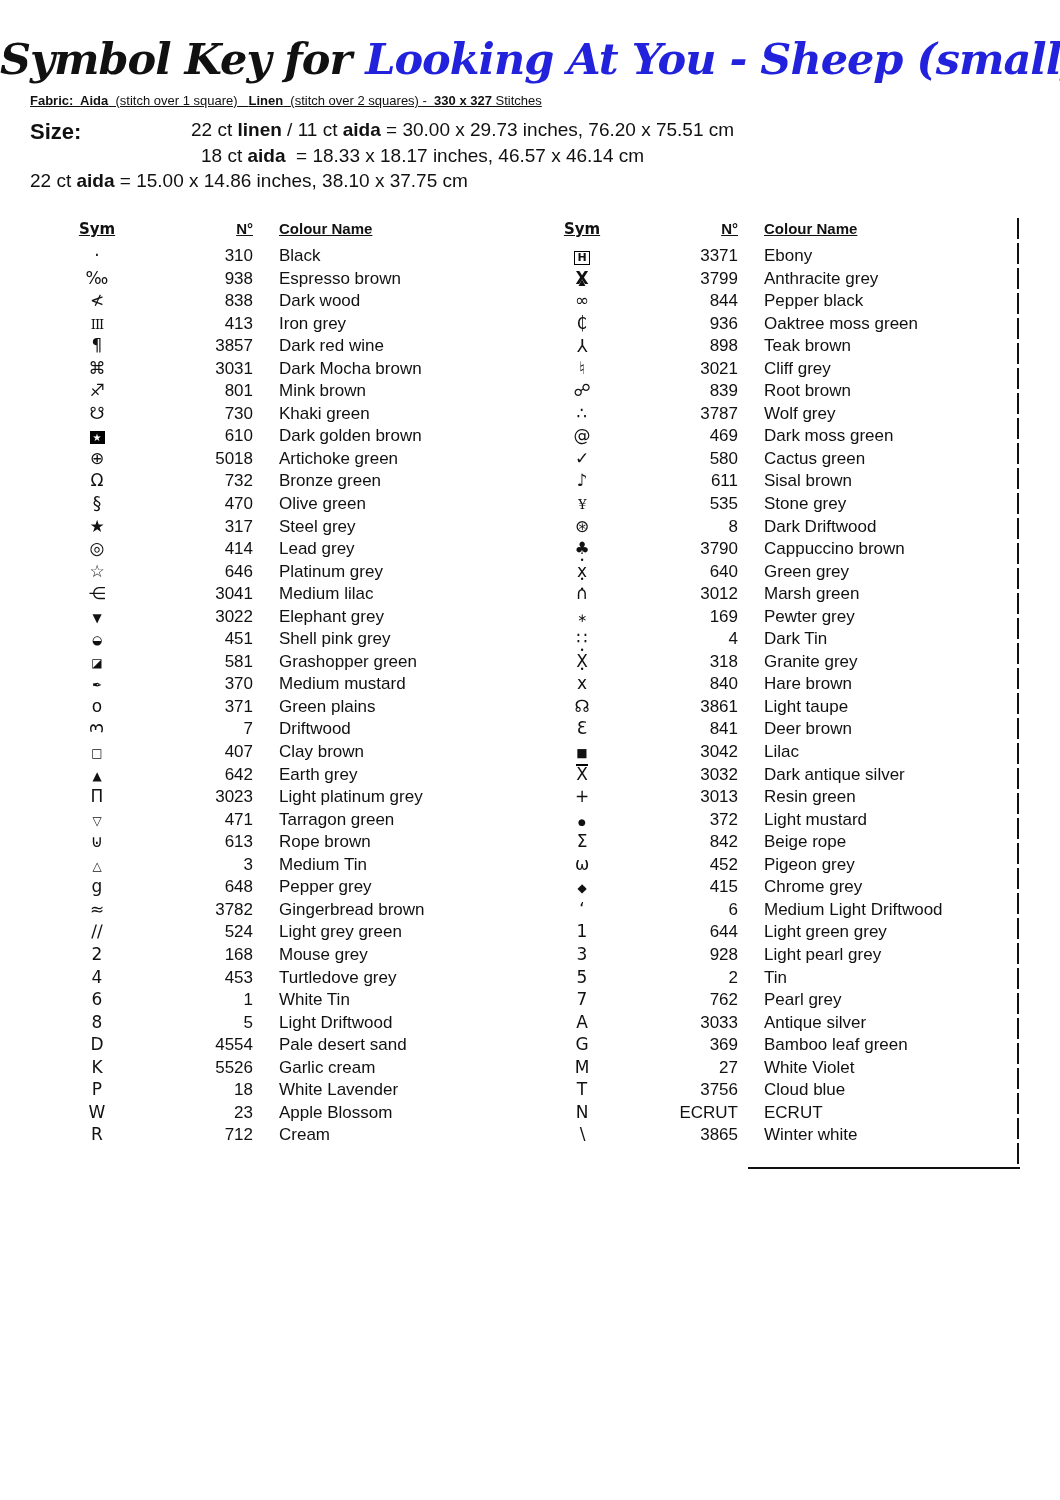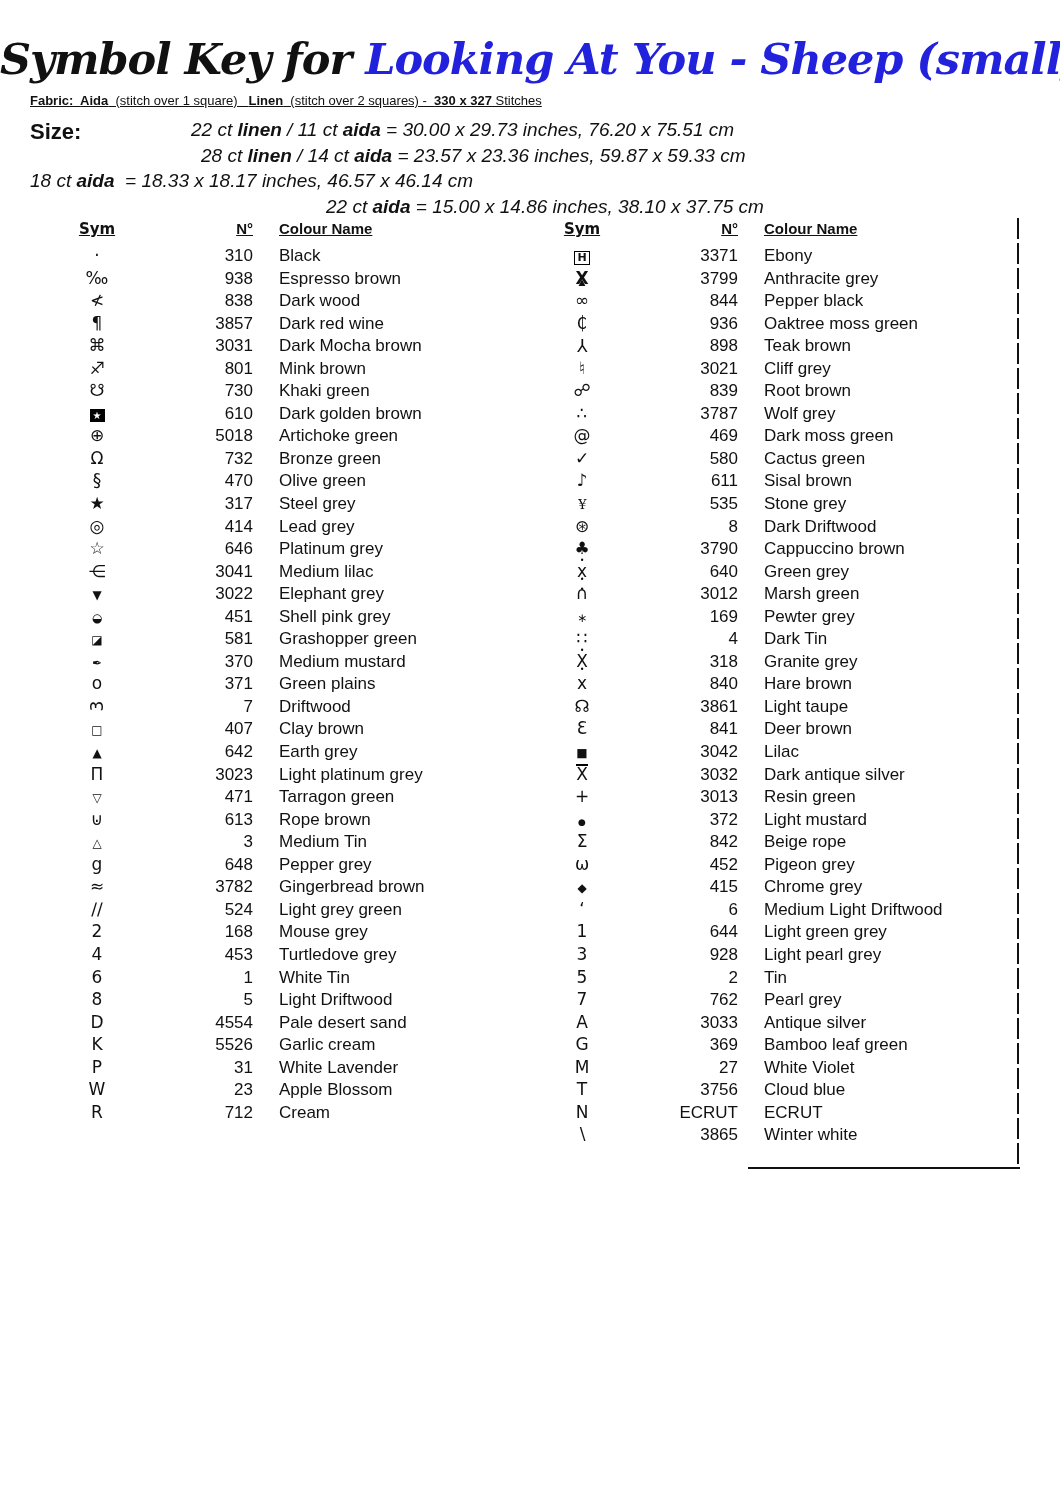--- a/index.html
+++ b/index.html
@@ -3,21 +3,21 @@
 <meta charset="utf-8">
 <style>
   html,body{margin:0;padding:0;background:#fff;}
   body{width:1060px;height:1500px;position:relative;font-family:"Liberation Sans",sans-serif;color:#111;overflow:hidden;}
   .b{font-weight:bold;}
   .page-title{position:absolute;top:34px;left:0;width:1060px;text-align:center;
     font-family:"DejaVu Serif",serif;font-style:italic;font-weight:bold;font-size:43px;letter-spacing:-1px;white-space:nowrap;}
   .title-name{margin-left:14px;}
   .fabric-line{position:absolute;top:93px;left:30px;font-size:13px;white-space:pre-wrap;text-decoration:underline;}
   .size-label{position:absolute;top:119px;left:30px;font-size:22px;font-weight:bold;}
-  .size-lines{position:absolute;top:119px;left:30px;font-size:19px;font-style:italic;}
+  .size-lines{position:absolute;top:119px;left:30px;font-size:19px;}
   .size-line{white-space:pre-wrap;height:25.6px;}
   .size-line:nth-child(1){margin-left:161px;}
   .size-line:nth-child(2){margin-left:171px;}
   .size-line:nth-child(3){}
   .size-line:nth-child(4){margin-left:296px;}
   .tables{position:absolute;top:220px;left:0;width:1060px;}
   .key-table{position:absolute;top:0;}
   .key-table.left{left:75px;width:440px;}
   .key-table.right{left:560px;width:440px;}
   .khead,.krow{display:flex;align-items:baseline;}
@@ -53,21 +53,20 @@
 
 <div class="page-title">
   <span>Symbol Key for</span><span class="title-name" style="color: rgb(34, 34, 221);">Looking At You - Sheep (small)</span>
 </div>
 
 <div class="fabric-line"><span class="b">Fabric:  </span><span class="b">Aida</span><span>  (stitch over 1 square)   </span><span class="b">Linen</span><span>  (stitch over 2 squares) -  </span><span class="b">330 x 327</span><span> Stitches</span></div>
 
 <div class="size-label">Size:</div>
 <div class="size-lines">
     <div class="size-line"><span>22 ct </span><span class="b">linen</span><span> / 11 ct </span><span class="b">aida</span><span> = 30.00 x 29.73 inches, 76.20 x 75.51 cm</span></div>
-    <div class="size-line"><span>28 ct </span><span class="b">linen</span><span> / 14 ct </span><span class="b">aida</span><span> = 23.57 x 23.36 inches, 59.87 x 59.33 cm</span></div>
     <div class="size-line"><span>18 ct </span><span class="b">aida</span><span>  = 18.33 x 18.17 inches, 46.57 x 46.14 cm</span></div>
     <div class="size-line"><span>22 ct </span><span class="b">aida</span><span> = 15.00 x 14.86 inches, 38.10 x 37.75 cm</span></div>
   </div>
 
 <div class="tables">
   <div class="key-table left">
     <div class="khead">
       <span class="c-sym">Sym</span>
       <span class="c-n">N°</span>
       <span class="c-name">Colour Name</span>
@@ -82,20 +81,25 @@
           <span class="c-sym"><span>‰</span></span>
           <span class="c-n">938</span>
           <span class="c-name">Espresso brown</span>
         </div>
         <div class="krow">
           <span class="c-sym"><span>≮</span></span>
           <span class="c-n">838</span>
           <span class="c-name">Dark wood</span>
         </div>
         <div class="krow">
+          <span class="c-sym"><span class="rn">III</span></span>
+          <span class="c-n">413</span>
+          <span class="c-name">Iron grey</span>
+        </div>
+        <div class="krow">
           <span class="c-sym"><span>¶</span></span>
           <span class="c-n">3857</span>
           <span class="c-name">Dark red wine</span>
         </div>
         <div class="krow">
           <span class="c-sym"><span>⌘</span></span>
           <span class="c-n">3031</span>
           <span class="c-name">Dark Mocha brown</span>
         </div>
         <div class="krow">
@@ -248,21 +252,21 @@
           <span class="c-n">4554</span>
           <span class="c-name">Pale desert sand</span>
         </div>
         <div class="krow">
           <span class="c-sym"><span>K</span></span>
           <span class="c-n">5526</span>
           <span class="c-name">Garlic cream</span>
         </div>
         <div class="krow">
           <span class="c-sym"><span>P</span></span>
-          <span class="c-n">31</span>
+          <span class="c-n">18</span>
           <span class="c-name">White Lavender</span>
         </div>
         <div class="krow">
           <span class="c-sym"><span>W</span></span>
           <span class="c-n">23</span>
           <span class="c-name">Apple Blossom</span>
         </div>
         <div class="krow">
           <span class="c-sym"><span>R</span></span>
           <span class="c-n">712</span>

